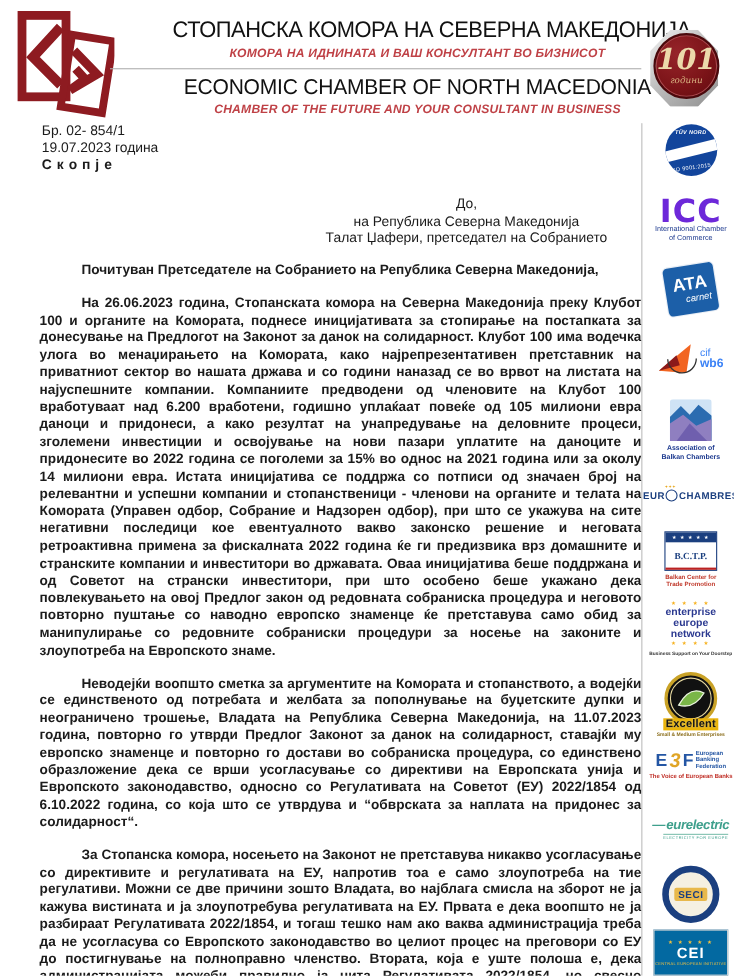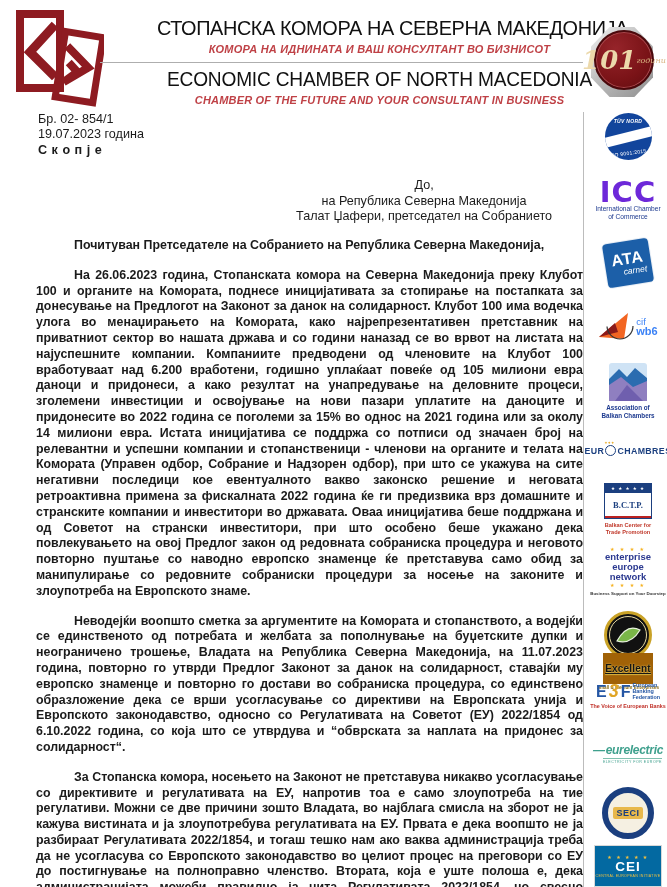--- a/index.html
+++ b/index.html
@@ -18,21 +18,21 @@
   .t-en{font-size:19.5px;letter-spacing:-0.2px;color:#111;margin-top:13px;white-space:nowrap;transform:scaleX(0.98);transform-origin:center;}
   .s-en{font-size:11px;font-style:italic;font-weight:bold;color:#bf4146;margin-top:3px;letter-spacing:0.2px;white-space:nowrap;}
 
   .badge101{position:absolute;right:14px;top:27px;width:62px;height:74px;}
   .badge-oct{position:absolute;left:0;top:0;width:62px;height:70px;
     background:linear-gradient(135deg,#f2f2f2 0%,#bdbdbd 45%,#8f8f8f 100%);
     clip-path:polygon(30% 0,70% 0,100% 28%,100% 72%,70% 100%,30% 100%,0 72%,0 28%);}
   .badge-circle{position:absolute;left:3px;top:3px;width:56px;height:56px;border-radius:50%;
     background:radial-gradient(circle at 35% 30%, #96242a 0%, #7a1317 60%, #5e0c10 100%);
     border:2px solid #4a090c;box-shadow:inset 0 0 0 1px #a8494e;
-    display:flex;flex-direction:row;align-items:center;justify-content:center;}
+    display:flex;flex-direction:column;align-items:center;justify-content:center;}
   .badge-num{font-family:"DejaVu Serif", serif;font-style:italic;font-size:26px;line-height:24px;color:#ecd9ab;font-weight:bold;}
   .badge-lbl{font-family:"DejaVu Serif", serif;font-style:italic;font-size:8px;color:#d9b482;margin-top:1px;}
 
   
   .doc-info{position:absolute;left:38px;top:112px;font-size:12.6px;line-height:15.4px;}
   .doc-city{font-weight:bold;letter-spacing:0.5px;}
   .recipient{position:absolute;left:296px;top:178px;font-size:12.6px;line-height:15.6px;text-align:center;}
 
   
   .letter-body{position:absolute;left:36px;top:238px;width:547px;}
@@ -85,21 +85,21 @@
   
   .een-stars{color:#f6b221;font-size:5px;letter-spacing:2px;line-height:6px;}
   .een-line{color:#2b3990;font-weight:bold;font-size:9.5px;line-height:10px;}
   .een-cap{font-size:4.4px;color:#333;margin-top:3px;font-weight:bold;}
 
   
   .exc-badge{width:42px;height:42px;border-radius:50%;background:#111;border:3px solid #c9a227;
     display:flex;align-items:center;justify-content:center;position:relative;}
   .exc-badge::before{content:"";position:absolute;inset:2px;border-radius:50%;border:1px solid #e7d9a0;}
   .exc-name{font-size:10px;font-weight:bold;color:#151515;margin-top:-6px;
-    text-shadow:0 0 2px #e7c96a, 0 1px 0 #c9a227;letter-spacing:0.2px;background:#a16207;padding:10px 2px;position:relative;text-decoration:underline;}
+    text-shadow:0 0 2px #e7c96a, 0 1px 0 #c9a227;letter-spacing:0.2px;background:#eab308;padding:0 2px;position:relative;}
   .exc-cap{font-size:4.6px;color:#8a6d1a;font-weight:bold;margin-top:1px;}
 
   
   .ebf-row{display:flex;align-items:center;gap:2px;}
   .ebf-e,.ebf-f{font-size:16px;font-weight:bold;color:#2456a4;line-height:15px;}
   .ebf-3{font-size:18px;font-weight:bold;color:#e0a526;line-height:15px;font-style:italic;}
   .ebf-cap{font-size:5.4px;color:#2456a4;text-align:left;line-height:6.2px;font-weight:bold;}
   .ebf-tag{font-size:5.4px;color:#c03028;margin-top:2px;font-weight:bold;}
 
   

